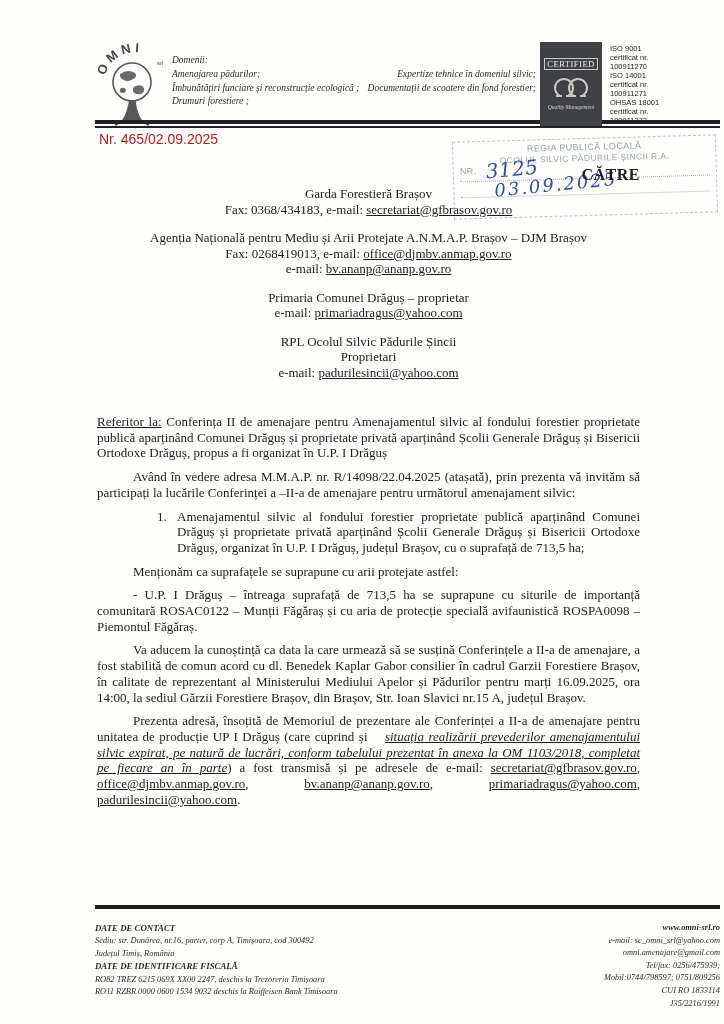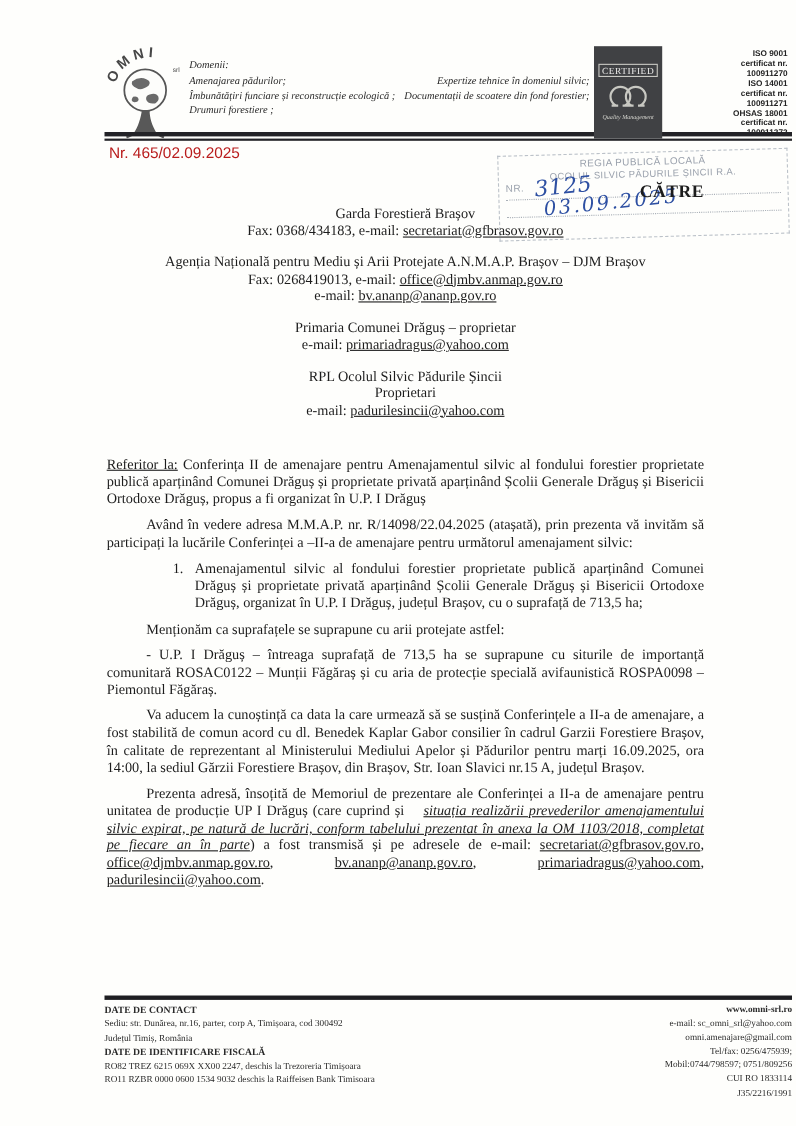--- a/index.html
+++ b/index.html
@@ -7,22 +7,22 @@
   .page{position:relative;width:724px;height:1024px;background:#fefefc;overflow:hidden;
         font-family:"Liberation Serif",serif;color:#1c1c1c;}
   
   .logo{position:absolute;left:93px;top:40px;}
   .hdr-left{position:absolute;left:172px;top:54px;font-style:italic;font-size:9.5px;line-height:1.45;color:#2a2a2a;}
   .hdr-right{position:absolute;left:300px;top:68px;width:236px;text-align:right;font-style:italic;font-size:9.5px;line-height:1.45;color:#2a2a2a;}
   .badge{position:absolute;left:540px;top:42px;width:62px;height:84px;background:#404144;z-index:2;
          display:flex;flex-direction:column;align-items:center;justify-content:center;padding:4px 2px;box-sizing:border-box;}
   .badge-title{font-size:8.5px;letter-spacing:.5px;color:#ececе8;color:#ececе8;color:#ececeb;border:1px solid #c9c9c4;padding:0 2px;font-family:"Liberation Serif",serif;}
   .badge-sub{font-size:5.5px;font-style:italic;color:#d6d6d0;white-space:nowrap;}
-  .iso{position:absolute;left:610px;top:44px;width:106px;text-align:right;
-       font-family:"Liberation Sans",sans-serif;font-size:7.5px;font-weight:bold;line-height:1.2;color:#222;}
+  .iso{position:absolute;left:610px;top:44px;width:106px;text-align:left;
+       font-family:"Liberation Sans",sans-serif;font-size:7.5px;font-weight:normal;line-height:1.2;color:#222;}
   .rule{position:absolute;left:95px;top:120px;width:625px;height:8px;
         border-top:4px solid #232327;border-bottom:2px solid #232327;box-sizing:border-box;}
   .refnum{position:absolute;left:99px;top:131px;font-family:"Liberation Sans",sans-serif;font-size:14px;color:#b91c1c;}
   
   .stamp{position:absolute;left:453px;top:138px;width:264px;height:78px;transform:rotate(-1.6deg);
          border:1.5px dashed #bcc2c9;color:#9aa1ac;font-family:"Liberation Sans",sans-serif;
          padding:3px 6px;box-sizing:border-box;font-size:9px;letter-spacing:.4px;}
   .stamp .l1{text-align:center;}
   .stamp .l2{text-align:center;font-size:8.6px;margin-top:1px;white-space:nowrap;}
   .stamp .dotline{border-bottom:1px dotted #aab0b8;height:15px;position:relative;}
@@ -36,22 +36,22 @@
   .rgroup.first{margin-top:2px;}
   .rline{}
   p.body{margin:8px 0 0 0;font-size:13px;line-height:15.7px;text-align:justify;}
   p.body.referitor{margin-top:34px;}
   p.body.indent{text-indent:36px;}
   .list{display:flex;margin:8px 0 0 60px;font-size:13px;line-height:15.7px;}
   .list .num{width:20px;flex:none;}
   .list .txt{flex:1;text-align:justify;}
   .b{font-weight:normal;} .i{font-style:italic;margin-left:13px;} .u{text-decoration:underline;}
   
-  .footer{position:absolute;left:95px;top:905px;width:625px;border-top:4px solid #1e1e22;padding-top:3px;
-          display:flex;font-size:8.4px;line-height:1.5;color:#2a2a2a;}
+  .footer{position:absolute;left:95px;top:905px;width:625px;border-top:4px solid #1e1e22;padding-top:13px;
+          display:flex;font-style:italic;font-size:8.4px;line-height:1.5;color:#2a2a2a;}
   .f-left{width:340px;}
   .f-right{flex:1;text-align:right;}
   .f-head{font-weight:bold;font-size:8.8px;}
   .f-site{font-weight:bold;}
 </style>
 </head>
 <body>
 
 <div class="page">
 

